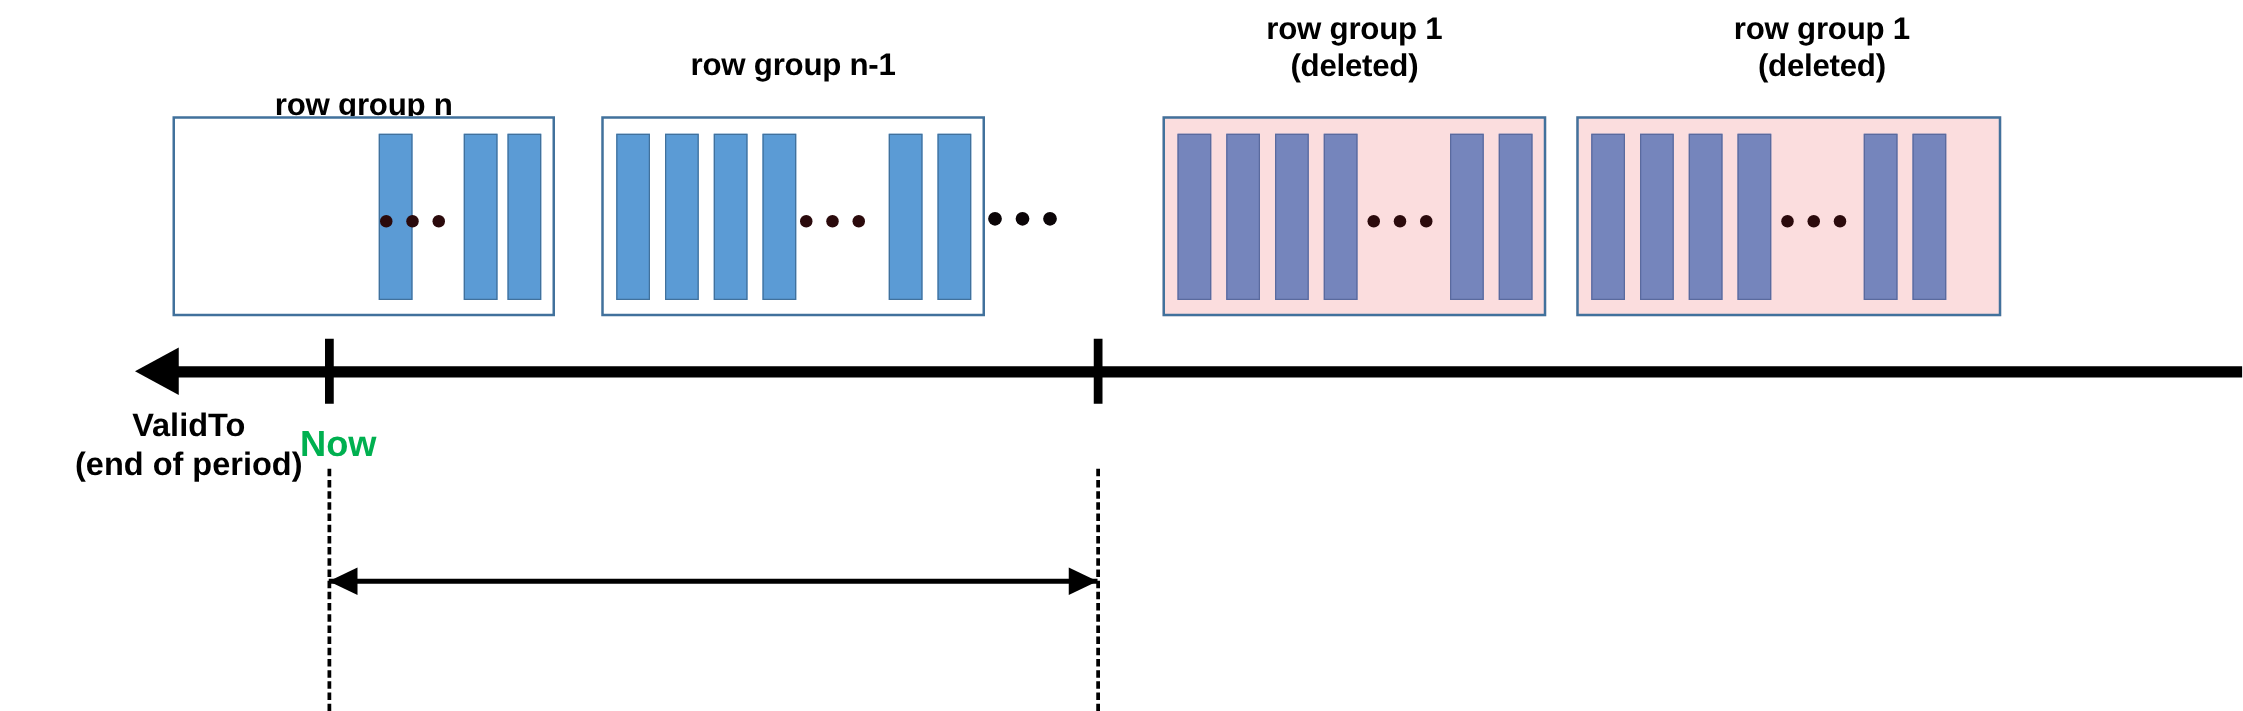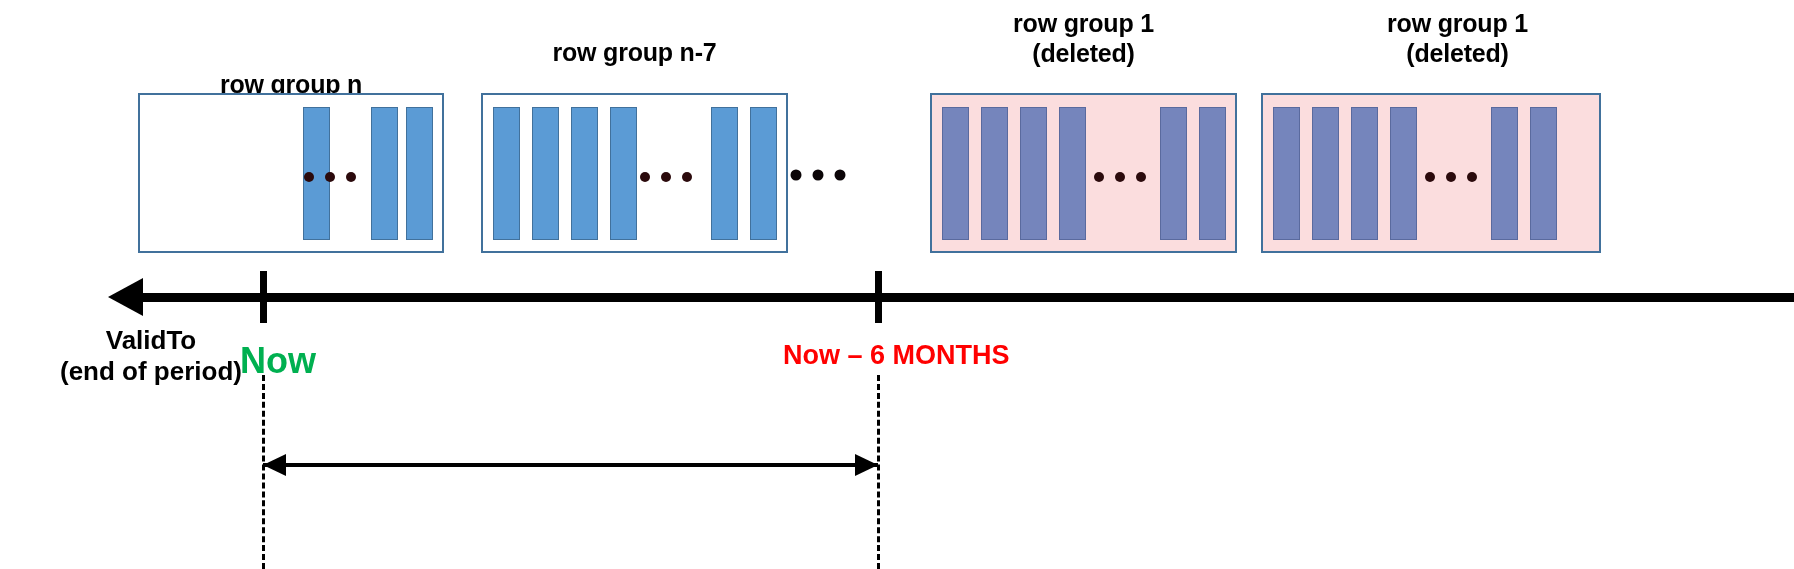--- a/index.html
+++ b/index.html
@@ -103,21 +103,21 @@
     font-weight: bold;
     font-size: 26px;
     line-height: 1.2;
     white-space: pre-line;
     color: #000000;
     text-align: center;
   }
   .label-now {
     position: absolute;
     font-weight: bold;
-    font-size: 36px;
+    font-size: 29px;
     color: #00B050;
     white-space: nowrap;
   }
   .label-cutoff {
     position: absolute;
     font-weight: bold;
     font-size: 27px;
     color: #FF0000;
     white-space: nowrap;
   }
@@ -163,21 +163,21 @@
       <div class="rowgroup" style="left: 138px; top: 93px; width: 306px; height: 160px;">
         <div class="bar" style="left: 163px;"></div>
         <div class="bar" style="left: 231px;"></div>
         <div class="bar" style="left: 266px;"></div>
         <div class="ellipsis small" style="left: 190px; top: 82px;">
           <span class="dot"></span>
           <span class="dot"></span>
           <span class="dot"></span>
         </div>
       </div>
-      <div class="group-caption" style="left: 481px; top: 38px; width: 307px;">row group n-7</div>
+      <div class="group-caption" style="left: 481px; top: 38px; width: 307px;">row group n-1</div>
       <div class="rowgroup" style="left: 481px; top: 93px; width: 307px; height: 160px;">
         <div class="bar" style="left: 10px;"></div>
         <div class="bar" style="left: 49px;"></div>
         <div class="bar" style="left: 88px;"></div>
         <div class="bar" style="left: 127px;"></div>
         <div class="bar" style="left: 228px;"></div>
         <div class="bar" style="left: 267px;"></div>
         <div class="ellipsis small" style="left: 183px; top: 82px;">
           <span class="dot"></span>
           <span class="dot"></span>
@@ -223,21 +223,20 @@
   </div>
 
   <div class="axis-arrow-left" id="axis-arrow" style="left: 108px; top: 278px;"></div>
   <div class="axis-line" id="axis-line" style="left: 141px; top: 293px; width: 1653px;"></div>
   <div class="tick" id="tick-now" style="left: 260px; top: 271px; height: 52px;"></div>
   <div class="tick" id="tick-cutoff" style="left: 875px; top: 271px; height: 52px;"></div>
 
   <div class="axis-label" id="axis-label" style="left: 60px; top: 325px;">ValidTo
 (end of period)</div>
   <div class="label-now" id="label-now" style="left: 240px; top: 340px; color: rgb(0, 176, 80);">Now</div>
-  <div class="label-cutoff" id="label-cutoff" style="left: 783px; top: 340px; color: rgb(255, 0, 0);">Now – 6 MONTHS</div>
 
   <div class="dashed-guide" id="guide-now" style="left: 262px; top: 375px; height: 194px;"></div>
   <div class="dashed-guide" id="guide-cutoff" style="left: 877px; top: 375px; height: 194px;"></div>
 
   <div class="measure-line" id="measure-line" style="left: 263px; top: 463px; width: 615px;"></div>
   <div class="measure-head left" id="measure-head-left" style="left: 263px; top: 454px;"></div>
   <div class="measure-head right" id="measure-head-right" style="left: 855px; top: 454px;"></div>
 
 </div>
 

